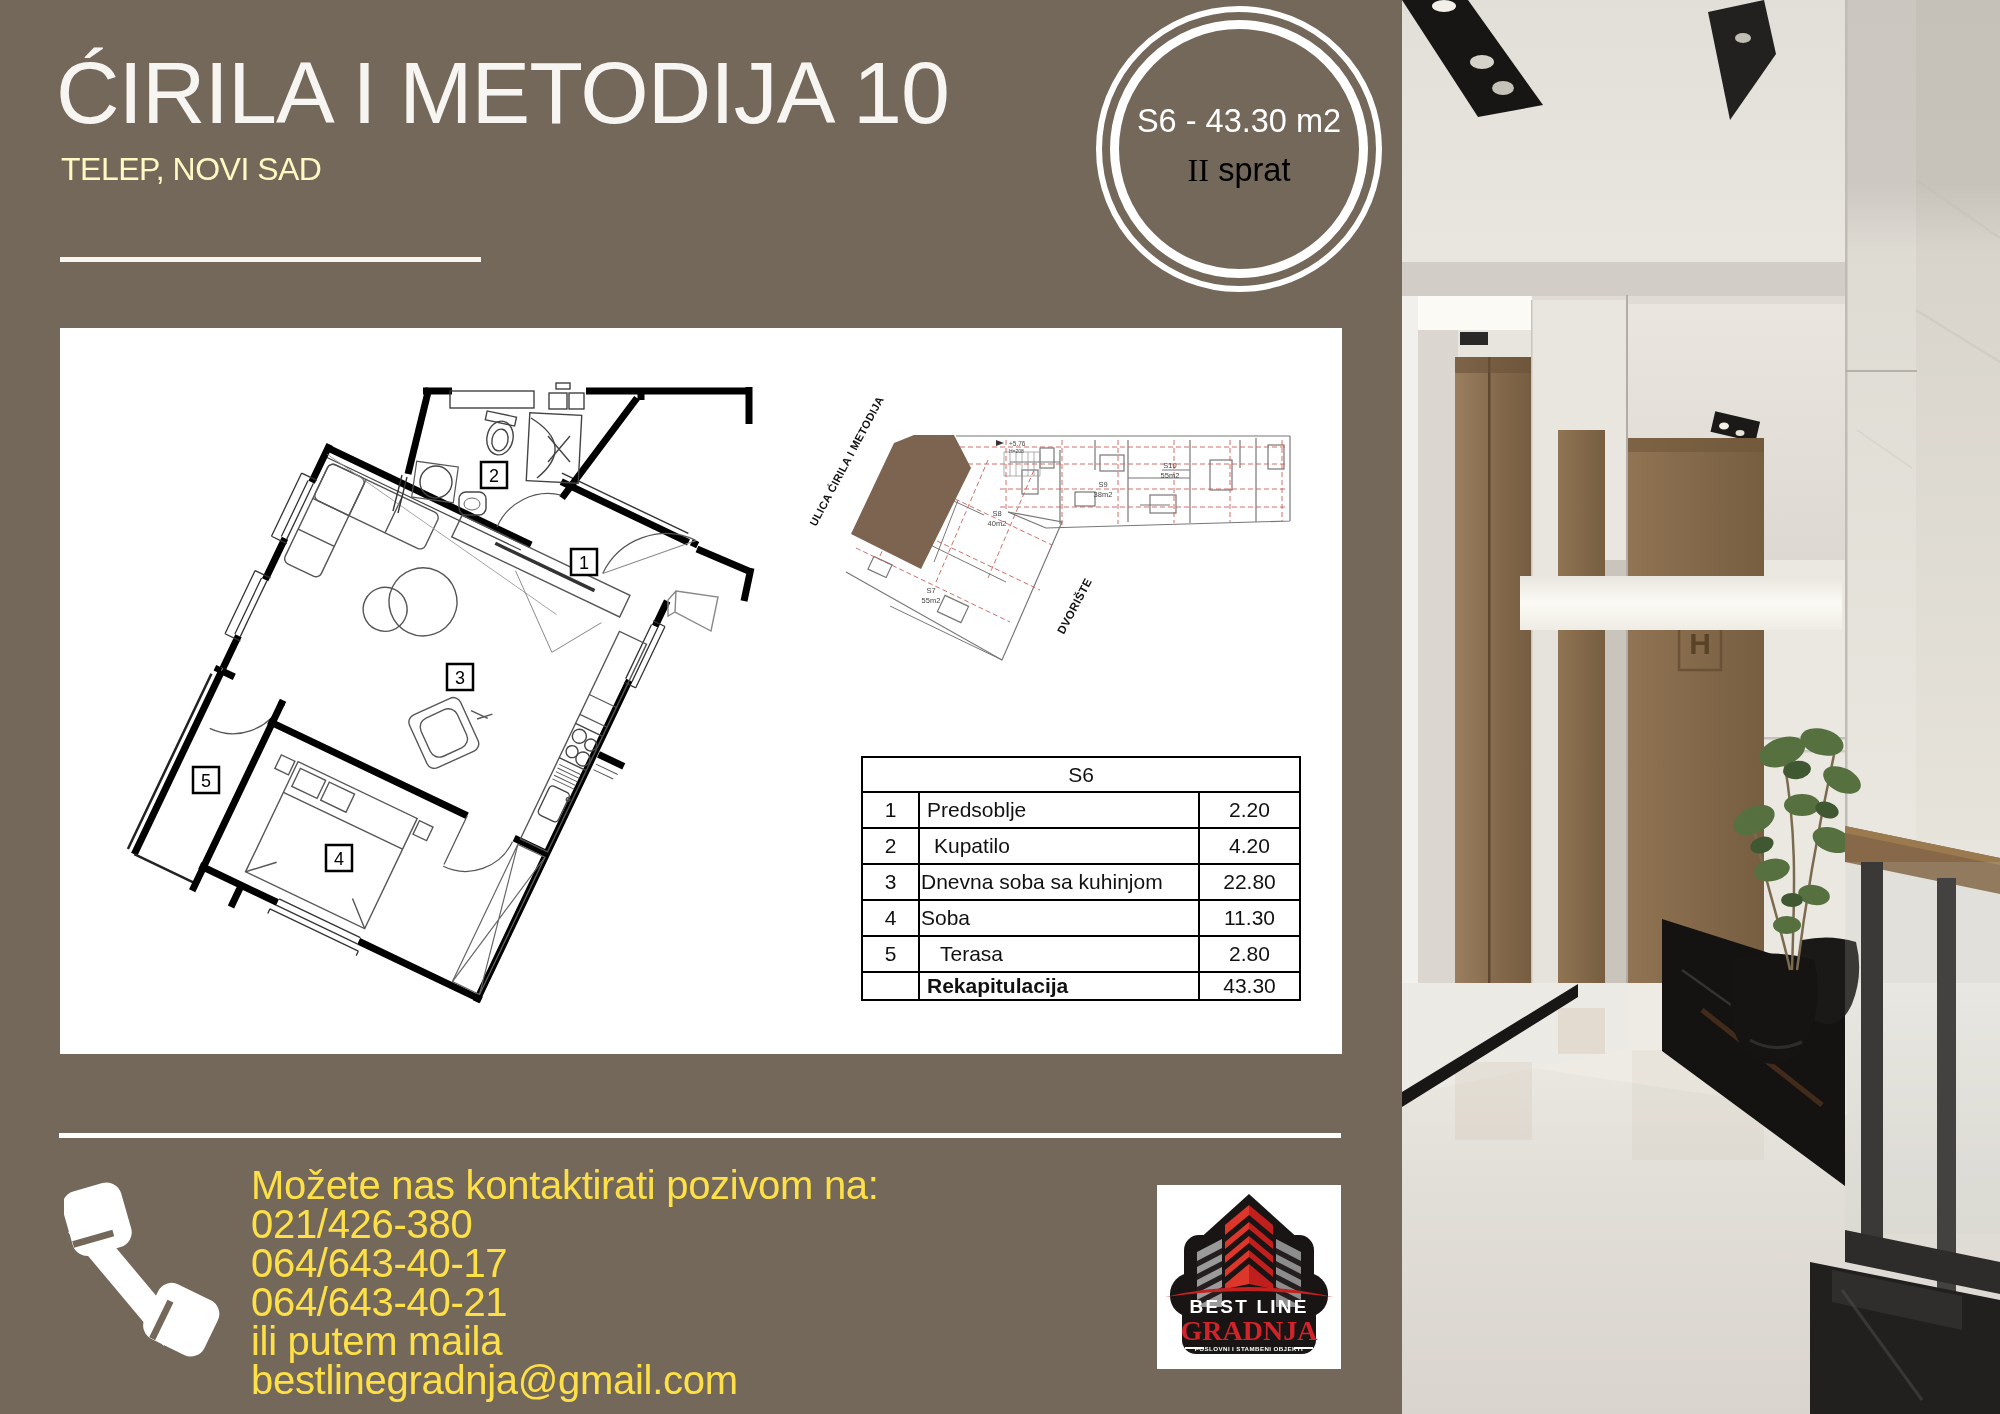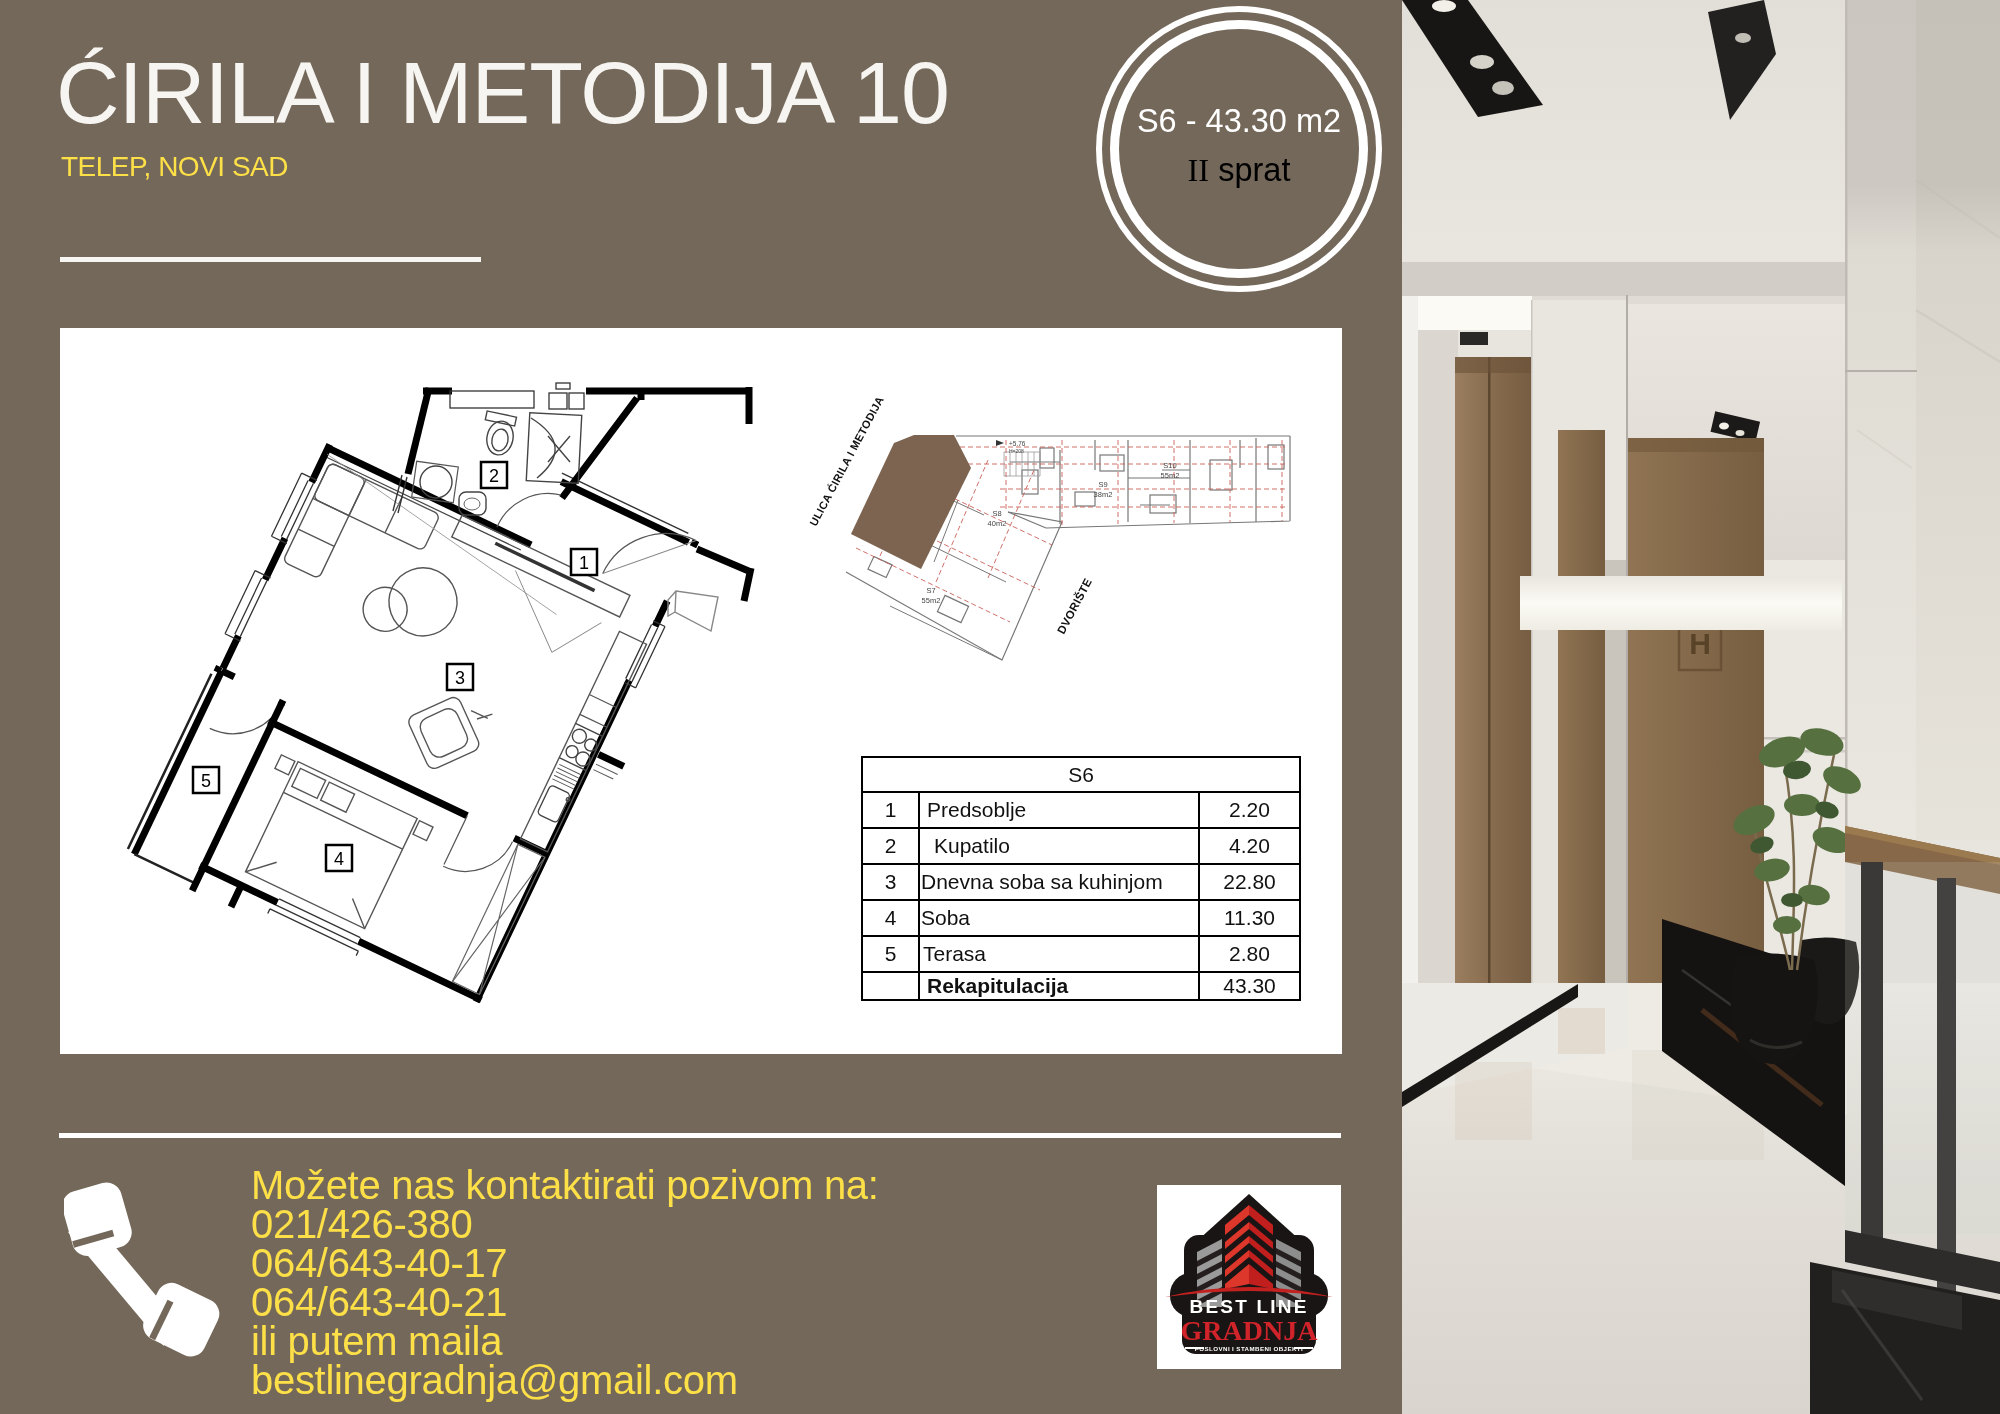--- a/index.html
+++ b/index.html
@@ -5,21 +5,21 @@
   html,body{margin:0;padding:0;}
   body{width:2000px;height:1414px;position:relative;overflow:hidden;
        background:#74685a;font-family:"Liberation Sans",sans-serif;}
   .abs{position:absolute;}
 </style>
 </head>
 <body>
 
 <div class="abs" style="left:56px;top:42px;color:#f7f5f1;font-size:88px;letter-spacing:-1px;white-space:nowrap;">ĆIRILA I METODIJA 10</div>
 
-<div class="abs" style="left:61px;top:151px;color:#fde047;font-size:28px;letter-spacing:-0.5px;">TELEP, NOVI SAD</div>
+<div class="abs" style="left:61px;top:151px;color:#fef9c3;font-size:32px;letter-spacing:-0.5px;">TELEP, NOVI SAD</div>
 
 <div class="abs" style="left:60px;top:257px;width:421px;height:5px;background:#f7f5f1;"></div>
 
 <div class="abs" style="left:1096px;top:6px;width:286px;height:286px;border:6px solid #fff;border-radius:50%;box-sizing:border-box;"></div>
 
 <div class="abs" style="left:1110px;top:20px;width:258px;height:258px;border:9px solid #fff;border-radius:50%;box-sizing:border-box;"></div>
 
 <div class="abs" style="left:1096px;top:103px;width:286px;text-align:center;color:#fff;font-size:32.5px;">S6 - 43.30 m2</div>
 <div class="abs" style="left:1096px;top:152px;width:286px;text-align:center;color:#000000;font-size:32.5px;"><span style="font-family:'Liberation Serif',serif;">II</span> sprat</div>
 
@@ -275,21 +275,21 @@
           <td style="border:2px solid #000;">Dnevna soba sa kuhinjom</td>
           <td style="border:2px solid #000;text-align:center;">22.80</td>
         </tr>
     <tr style="height:36px;">
           <td style="border:2px solid #000;text-align:center;">4</td>
           <td style="border:2px solid #000;">Soba</td>
           <td style="border:2px solid #000;text-align:center;">11.30</td>
         </tr>
     <tr style="height:36px;">
           <td style="border:2px solid #000;text-align:center;">5</td>
-          <td style="border:2px solid #000;padding-left:3px;">Terasa</td>
+          <td style="border:2px solid #000;padding-left:20px;">Terasa</td>
           <td style="border:2px solid #000;text-align:center;">2.80</td>
         </tr>
     <tr style="height:28px;">
           <td style="border:2px solid #000;"></td>
           <td style="border:2px solid #000;padding-left:7px;font-weight:bold;">Rekapitulacija</td>
           <td style="border:2px solid #000;text-align:center;">43.30</td>
         </tr>
   </tbody>
     </table>
 </div>

